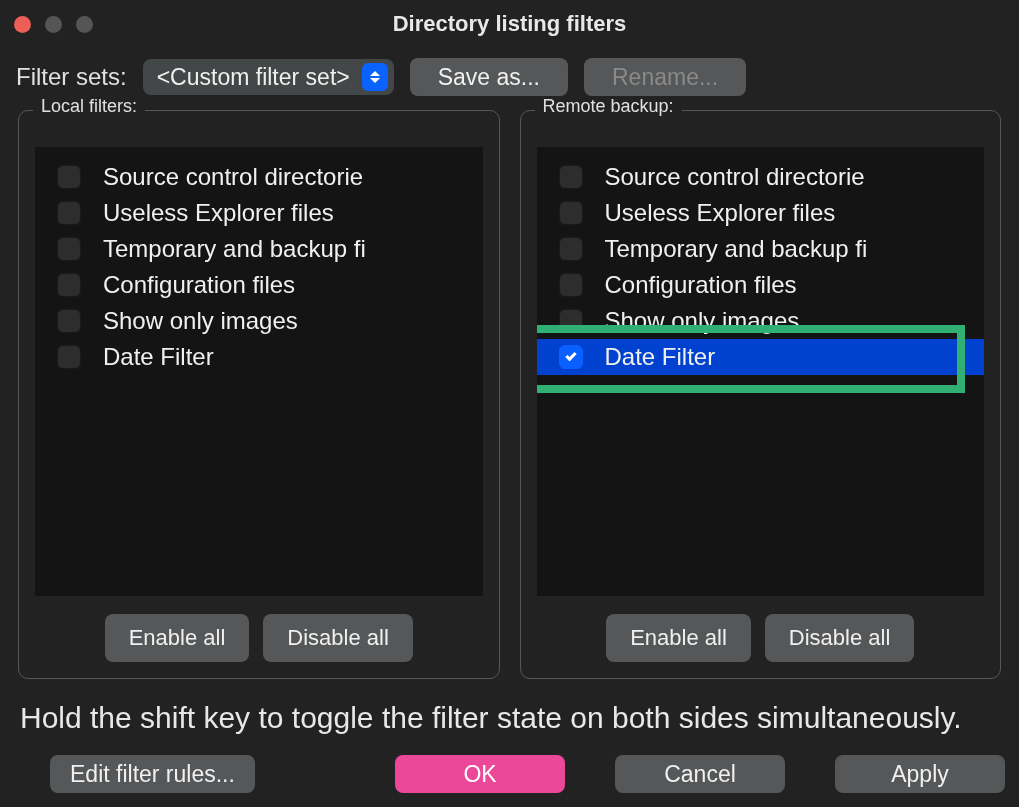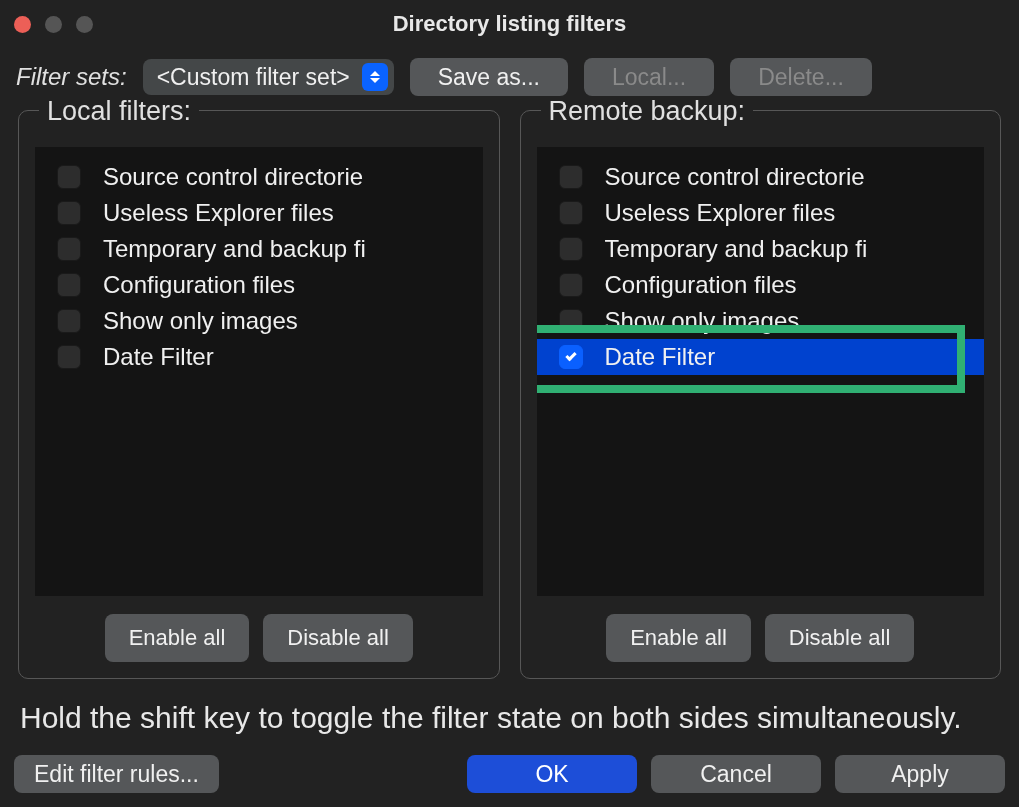--- a/index.html
+++ b/index.html
@@ -54,21 +54,20 @@
     .toolbar {
       padding: 10px 16px 14px 16px;
       display: flex;
       align-items: center;
       gap: 16px;
     }
     .label {
       font-size: 24px;
       color: #e0e0e0;
       white-space: nowrap;
-      font-style: italic;
     }
     .select-wrap {
       display: flex;
       align-items: center;
       background: #444748;
       border-radius: 8px;
       height: 36px;
       padding: 0 6px 0 14px;
       gap: 12px;
     }
@@ -108,21 +107,21 @@
     }
     .btn-disabled {
       color: #8a8a8a;
     }
     .btn-small {
       height: 48px;
       font-size: 22px;
       padding: 0 24px;
     }
     .btn-primary {
-      background: #1d4ed8;
+      background: #ec4899;
       color: #fff;
     }
 
     .filters-row {
       display: flex;
       gap: 20px;
       padding: 0 18px;
       flex: 1;
       min-height: 0;
     }
@@ -132,23 +131,23 @@
       border-radius: 10px;
       position: relative;
       padding: 36px 16px 16px 16px;
       display: flex;
       flex-direction: column;
       background: #222222;
     }
     .group-legend {
       position: absolute;
       top: -15px;
-      left: 20px;
+      left: 14px;
       padding: 0 8px;
-      font-size: 27px;
+      font-size: 18px;
       color: #e0e0e0;
       background: #222222;
     }
     .filter-list {
       flex: 1;
       background: #141414;
       margin-top: 0;
       padding-top: 12px;
       overflow: hidden;
       position: relative;
@@ -212,20 +211,21 @@
       align-items: center;
       padding: 6px 14px 14px 14px;
       gap: 14px;
     }
     .bottom-bar .spacer {
       flex: 1;
     }
     .bottom-bar .btn {
       min-width: 170px;
       padding: 0;
+      margin-left: 36px;
     }
     .btn-edit {
       min-width: auto !important;
       padding: 0 20px !important;
     }
   </style>
 </head>
 <body>
 
 <div class="window">
@@ -242,22 +242,21 @@
   <div class="toolbar">
     <span class="label">Filter sets:</span>
     <div class="select-wrap">
       <span class="select-text">&lt;Custom filter set&gt;</span>
       <span class="select-arrows">
         <span class="chev chev-up"></span>
         <span class="chev chev-down"></span>
       </span>
     </div>
     <button class="btn">Save as...</button>
-    <button class="btn btn-disabled">Local...</button>
-    <button class="btn btn-disabled">Delete...</button>
+    <button class="btn btn-disabled">Rename...</button>
   </div>
 
   <div class="filters-row">
 
     <div class="filter-group">
       <span class="group-legend">Local filters:</span>
       <div class="filter-list">
         <div class="filter-item">
           <span class="checkbox"></span>
           <span>Source control directorie</span>

